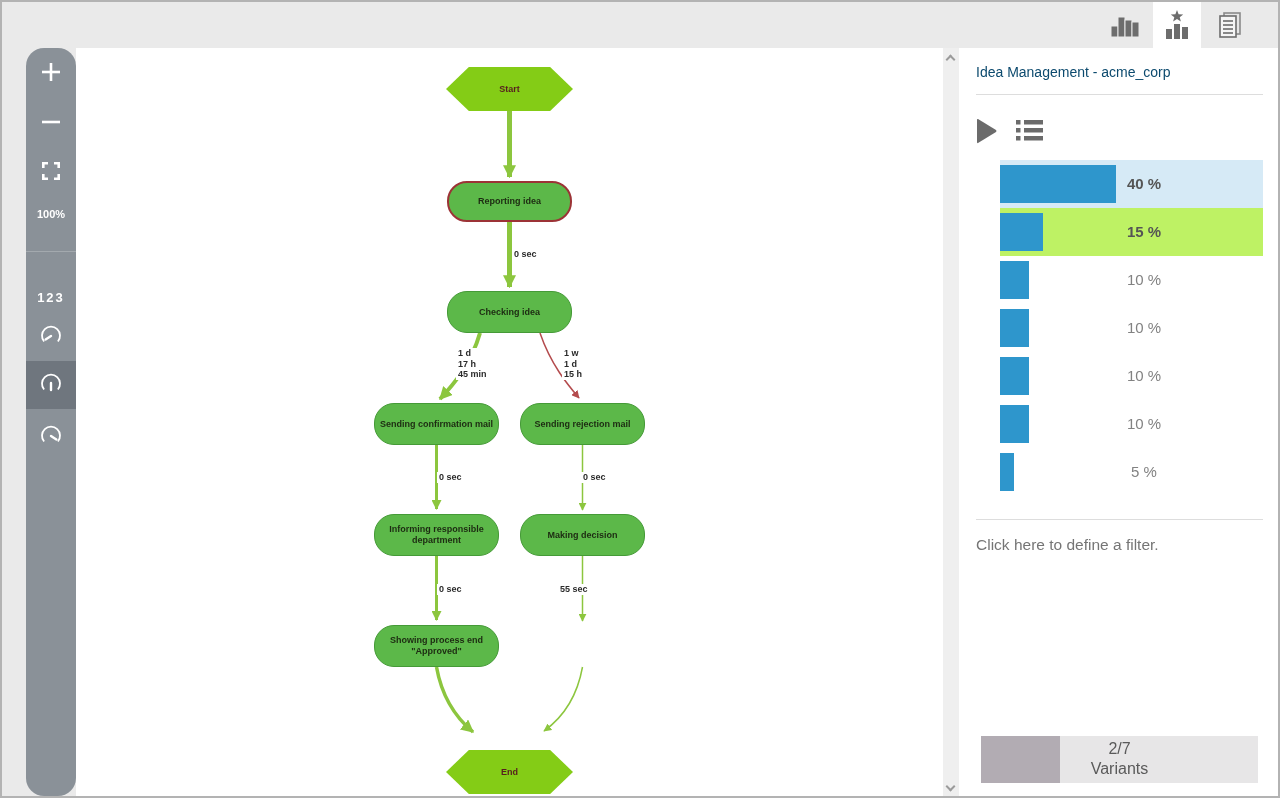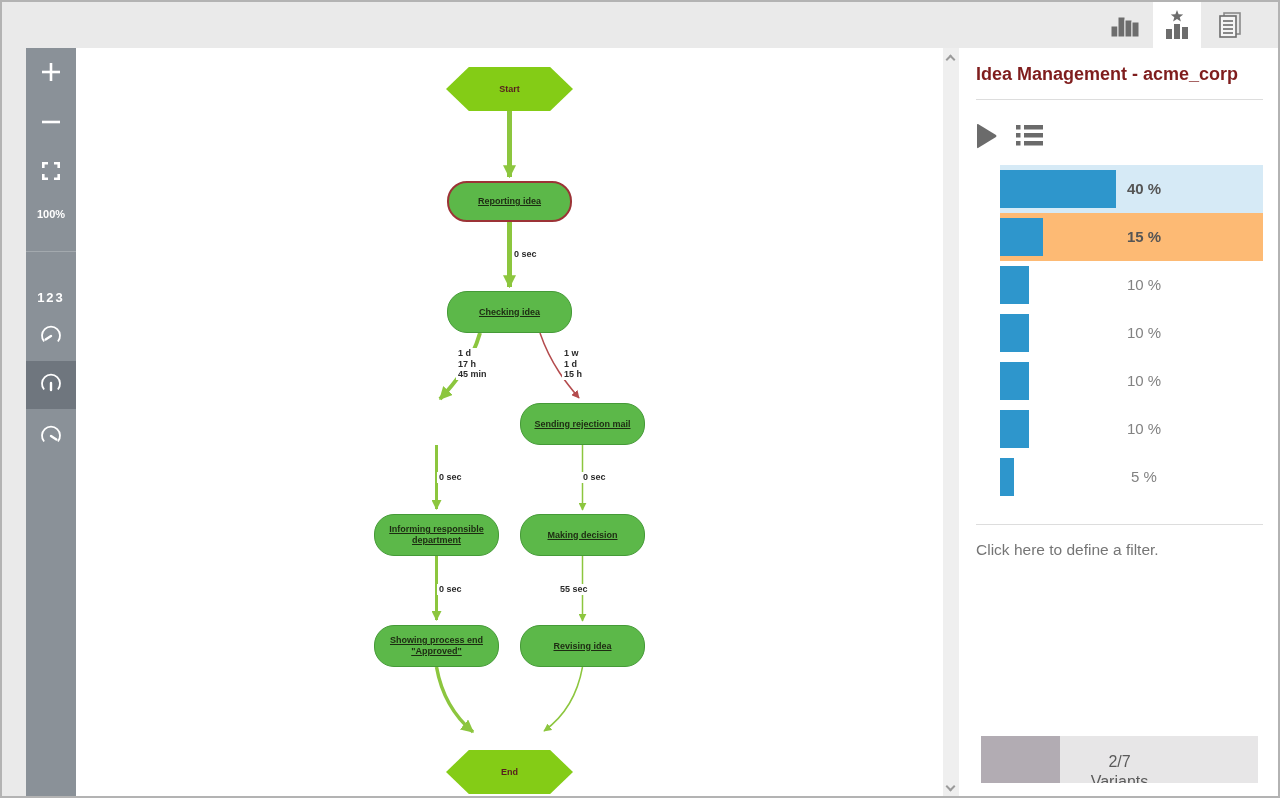--- a/index.html
+++ b/index.html
@@ -9,35 +9,35 @@
     position:relative; width:1280px; height:798px;
     background:#eaeaea; border:2px solid #b3b3b3; overflow:hidden;
   }
   
   .topbar { position:absolute; left:0; top:0; width:100%; height:46px; background:#eaeaea; }
   .tabs { position:absolute; right:24px; top:0; height:46px; display:flex; }
   .tab { width:48px; height:46px; display:flex; align-items:center; justify-content:center; cursor:pointer; margin-left:5px;}
   .tab.active { background:#ffffff; }
   .tab svg { display:block; }
   
-  .sidebar { position:absolute; left:24px; top:46px; width:50px; height:748px; background:#8a9198; }
+  .sidebar { position:absolute; left:24px; top:46px; width:50px; height:748px; background:#8a9198;border-radius:18px; }
   .side-item { position:absolute; left:0; width:50px; height:48px; display:flex; align-items:center; justify-content:center; color:#fff; cursor:pointer; }
   .side-item.selected { background:#6f767e; }
   .side-sep { position:absolute; left:0; top:203px; width:50px; height:1px; background:rgba(255,255,255,0.22); }
   .zoom-text { font-size:11px; font-weight:bold; color:#fff; }
   .num-text { font-size:13px; font-weight:bold; letter-spacing:2px; color:#fff; }
   
   .canvas { position:absolute; left:74px; top:46px; width:867px; height:750px; background:#ffffff; }
   .edges { position:absolute; left:0; top:0; z-index:1; }
   .node {
     position:absolute; width:125px; height:42px; z-index:2;
     display:flex; align-items:center; justify-content:center; text-align:center;
     font-size:9px; font-weight:bold; line-height:11px; color:#1d2b12;
     background:#5cb849; border:1px solid #459a37; border-radius:20px;
-    white-space:pre-line; cursor:pointer;text-decoration:underline;
+    white-space:pre-line; cursor:pointer;
   }
   .node.hotspot { border:2px solid #9c3336; }
   .hex {
     position:absolute; width:127px; height:44px; z-index:2;
     display:flex; align-items:center; justify-content:center;
     font-size:9px; font-weight:bold; color:#571f1f;
     background:#84cc16; cursor:pointer;
     clip-path:polygon(18% 0, 82% 0, 100% 50%, 82% 100%, 18% 100%, 0 50%);
   }
   .elab {
@@ -45,37 +45,37 @@
     font-size:9px; font-weight:bold; line-height:10.5px; color:#2b2b2b;
     white-space:pre-line;
   }
   
   .vscroll { position:absolute; left:941px; top:46px; width:16px; height:750px; background:#efefef; }
   .chev-up, .chev-down { position:absolute; left:4px; width:7px; height:7px; border-left:2px solid #9b9b9b; border-top:2px solid #9b9b9b; cursor:pointer; }
   .chev-up { top:8px; transform:rotate(45deg); }
   .chev-down { bottom:8px; transform:rotate(225deg); }
   
   .panel { position:absolute; left:957px; top:46px; width:319px; height:750px; background:#ffffff; display:flex; flex-direction:column; padding:0 15px 0 17px; }
-  .panel-title { margin-top:16px; font-size:18px; font-weight:bold; color:#7f1d1d; }
+  .panel-title { margin-top:16px; font-size:14px; font-weight:normal; color:#0c4a6e; }
   .divider { height:1px; background:#dddddd; flex:none; }
   .div1 { margin-top:14px; }
   .icon-row { margin-top:22px; height:27px; display:flex; align-items:center; gap:18px; }
   .icon-btn { cursor:pointer; display:flex; align-items:center; }
   .variant-list { margin-top:16px; }
   .variant-row { position:relative; height:48px; cursor:pointer;margin-left:24px; }
   .variant-bar { position:absolute; left:0; top:5px; height:38px; }
   .variant-pct { position:absolute; left:113px; width:62px; line-height:48px; text-align:center; font-size:15px; color:#828282; }
   .variant-row.selected .variant-pct { font-weight:bold; color:#555555; }
   .div2 { margin-top:23px; }
   .filter-hint { margin-top:16px; font-size:15.5px; color:#757575; cursor:pointer; }
   .spacer { flex:1; }
   .stats-row { display:flex; gap:10px; margin:0 5px 15px 5px; height:47px; flex:none; }
   .stat-box { position:relative; flex:1; background:#e7e6e7; overflow:hidden; }
   .stat-fill { position:absolute; left:0; top:0; bottom:0; }
-  .stat-text { position:relative; z-index:1; text-align:center; font-size:16px; line-height:20px; color:#5a5a5a; padding-top:16px; }
+  .stat-text { position:relative; z-index:1; text-align:center; font-size:16px; line-height:20px; color:#5a5a5a; padding-top:3px; }
 </style>
 </head>
 <body>
 
 <div class="window">
 
   <div class="topbar">
     <div class="tabs">
       <div class="tab">
         <span>
@@ -203,27 +203,27 @@
         <path d="M360.5,508 L360.5,572" stroke-width="3" marker-end="url(#ag10)"></path>
         <path d="M506.5,508 L506.5,573" stroke-width="1.5" marker-end="url(#ag8)"></path>
         <path d="M360.5,619 C367,655 385,674 397,684" stroke-width="3.5" marker-end="url(#ag13)"></path>
         <path d="M506.5,619 C500,655 482,673 468,683" stroke-width="1.5" marker-end="url(#ag8)"></path>
       </g>
     </svg>
 
     <div class="hex" style="left:370px;top:19px">Start</div>
     <div class="node hotspot" style="left:371px;top:133px;height:41px">Reporting idea</div>
     <div class="node" style="left:371px;top:243px">Checking idea</div>
+    <div class="node" style="left:298px;top:355px">Sending confirmation mail</div>
     <div class="node" style="left:444px;top:355px">Sending rejection mail</div>
     <div class="node" style="left:298px;top:466px">Informing responsible
 department</div>
     <div class="node" style="left:444px;top:466px">Making decision</div>
     <div class="node" style="left:298px;top:577px">Showing process end
 "Approved"</div>
-    <div class="node" style="left:444px;top:577px">Revising idea</div>
     <div class="hex" style="left:370px;top:702px">End</div>
 
     <div class="elab" style="left:436px;top:201px">0 sec</div>
     <div class="elab" style="left:380px;top:300px">1 d
 17 h
 45 min</div>
     <div class="elab" style="left:486px;top:300px">1 w
 1 d
 15 h</div>
     <div class="elab" style="left:361px;top:424px">0 sec</div>
@@ -257,21 +257,21 @@
             <rect x="8" y="16" width="19" height="4.5"></rect>
         </svg>
       </span>
     </div>
 
     <div class="variant-list" id="variant-list">
         <div class="variant-row selected" style="background: rgb(214, 234, 246);">
           <div class="variant-bar" style="width: 115.6px; background: rgb(46, 150, 204);"></div>
           <span class="variant-pct">40 %</span>
         </div>
-        <div class="variant-row selected" style="background: #fdba74; text-decoration: underline;">
+        <div class="variant-row selected" style="background: #bef264; text-decoration: underline;">
           <div class="variant-bar" style="width: 43.35px; background: rgb(46, 150, 204);"></div>
           <span class="variant-pct">15 %</span>
         </div>
         <div class="variant-row">
           <div class="variant-bar" style="width: 28.9px; background: rgb(46, 150, 204);"></div>
           <span class="variant-pct">10 %</span>
         </div>
         <div class="variant-row">
           <div class="variant-bar" style="width: 28.9px; background: rgb(46, 150, 204);"></div>
           <span class="variant-pct">10 %</span>

